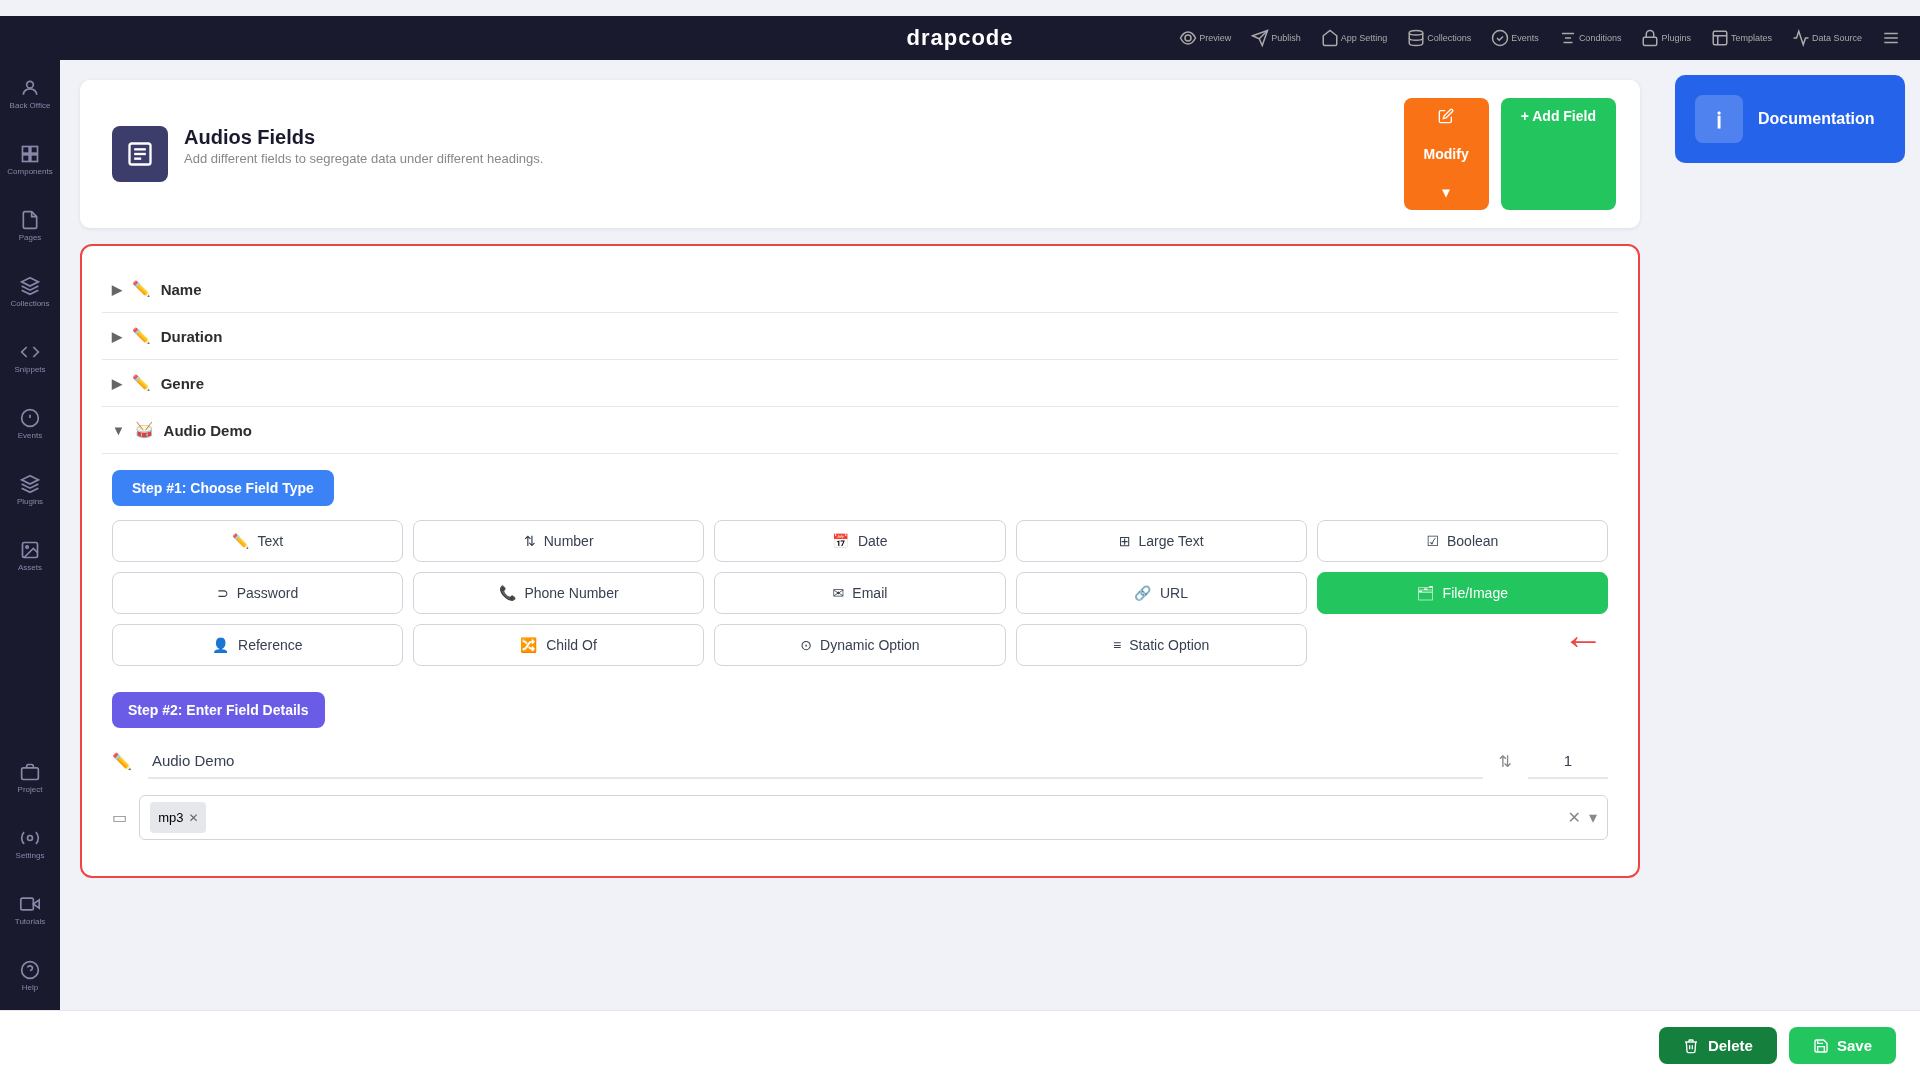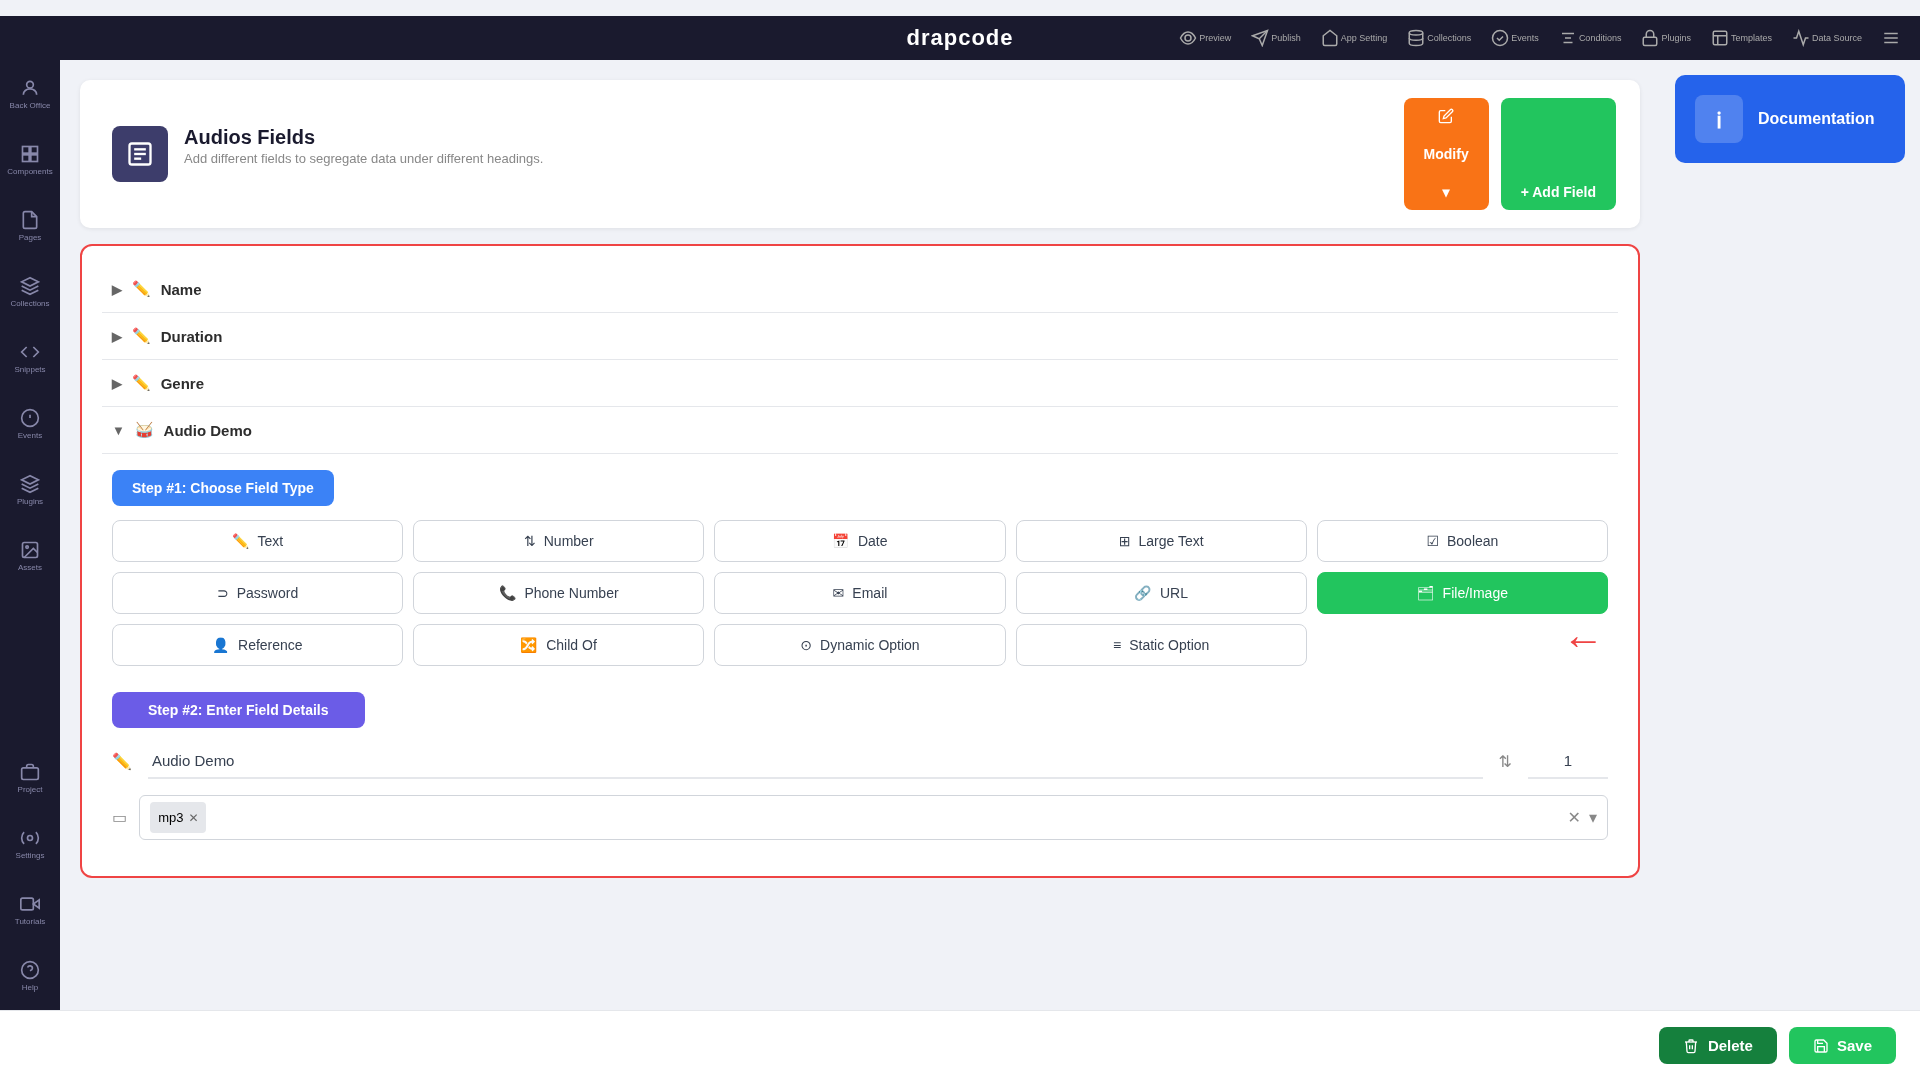--- a/index.html
+++ b/index.html
@@ -175,21 +175,21 @@
     .btn-add-field {
       background: #22c55e;
       color: white;
       border: none;
       padding: 10px 20px;
       border-radius: 8px;
       font-size: 14px;
       font-weight: 600;
       cursor: pointer;
       display: flex;
-      align-items: flex-end;
+      align-items: flex-start;
       gap: 8px;
     }
 
     
     .main-card {
       background: white;
       border: 2px solid #ef4444;
       border-radius: 12px;
       padding: 20px;
     }
@@ -246,21 +246,21 @@
     .field-btn.active-green {
       background: #22c55e;
       color: white;
       border-color: #22c55e;
     }
 
     
     .step2-label {
       background: #6b5ce7;
       color: white;
-      padding: 10px 36px;
+      padding: 10px 16px;
       border-radius: 8px;
       font-size: 14px;
       font-weight: 600;
       display: inline-block;
       margin: 10px 0 16px 0;
     }
 
     .field-details-row {
       display: flex;
       align-items: center;

